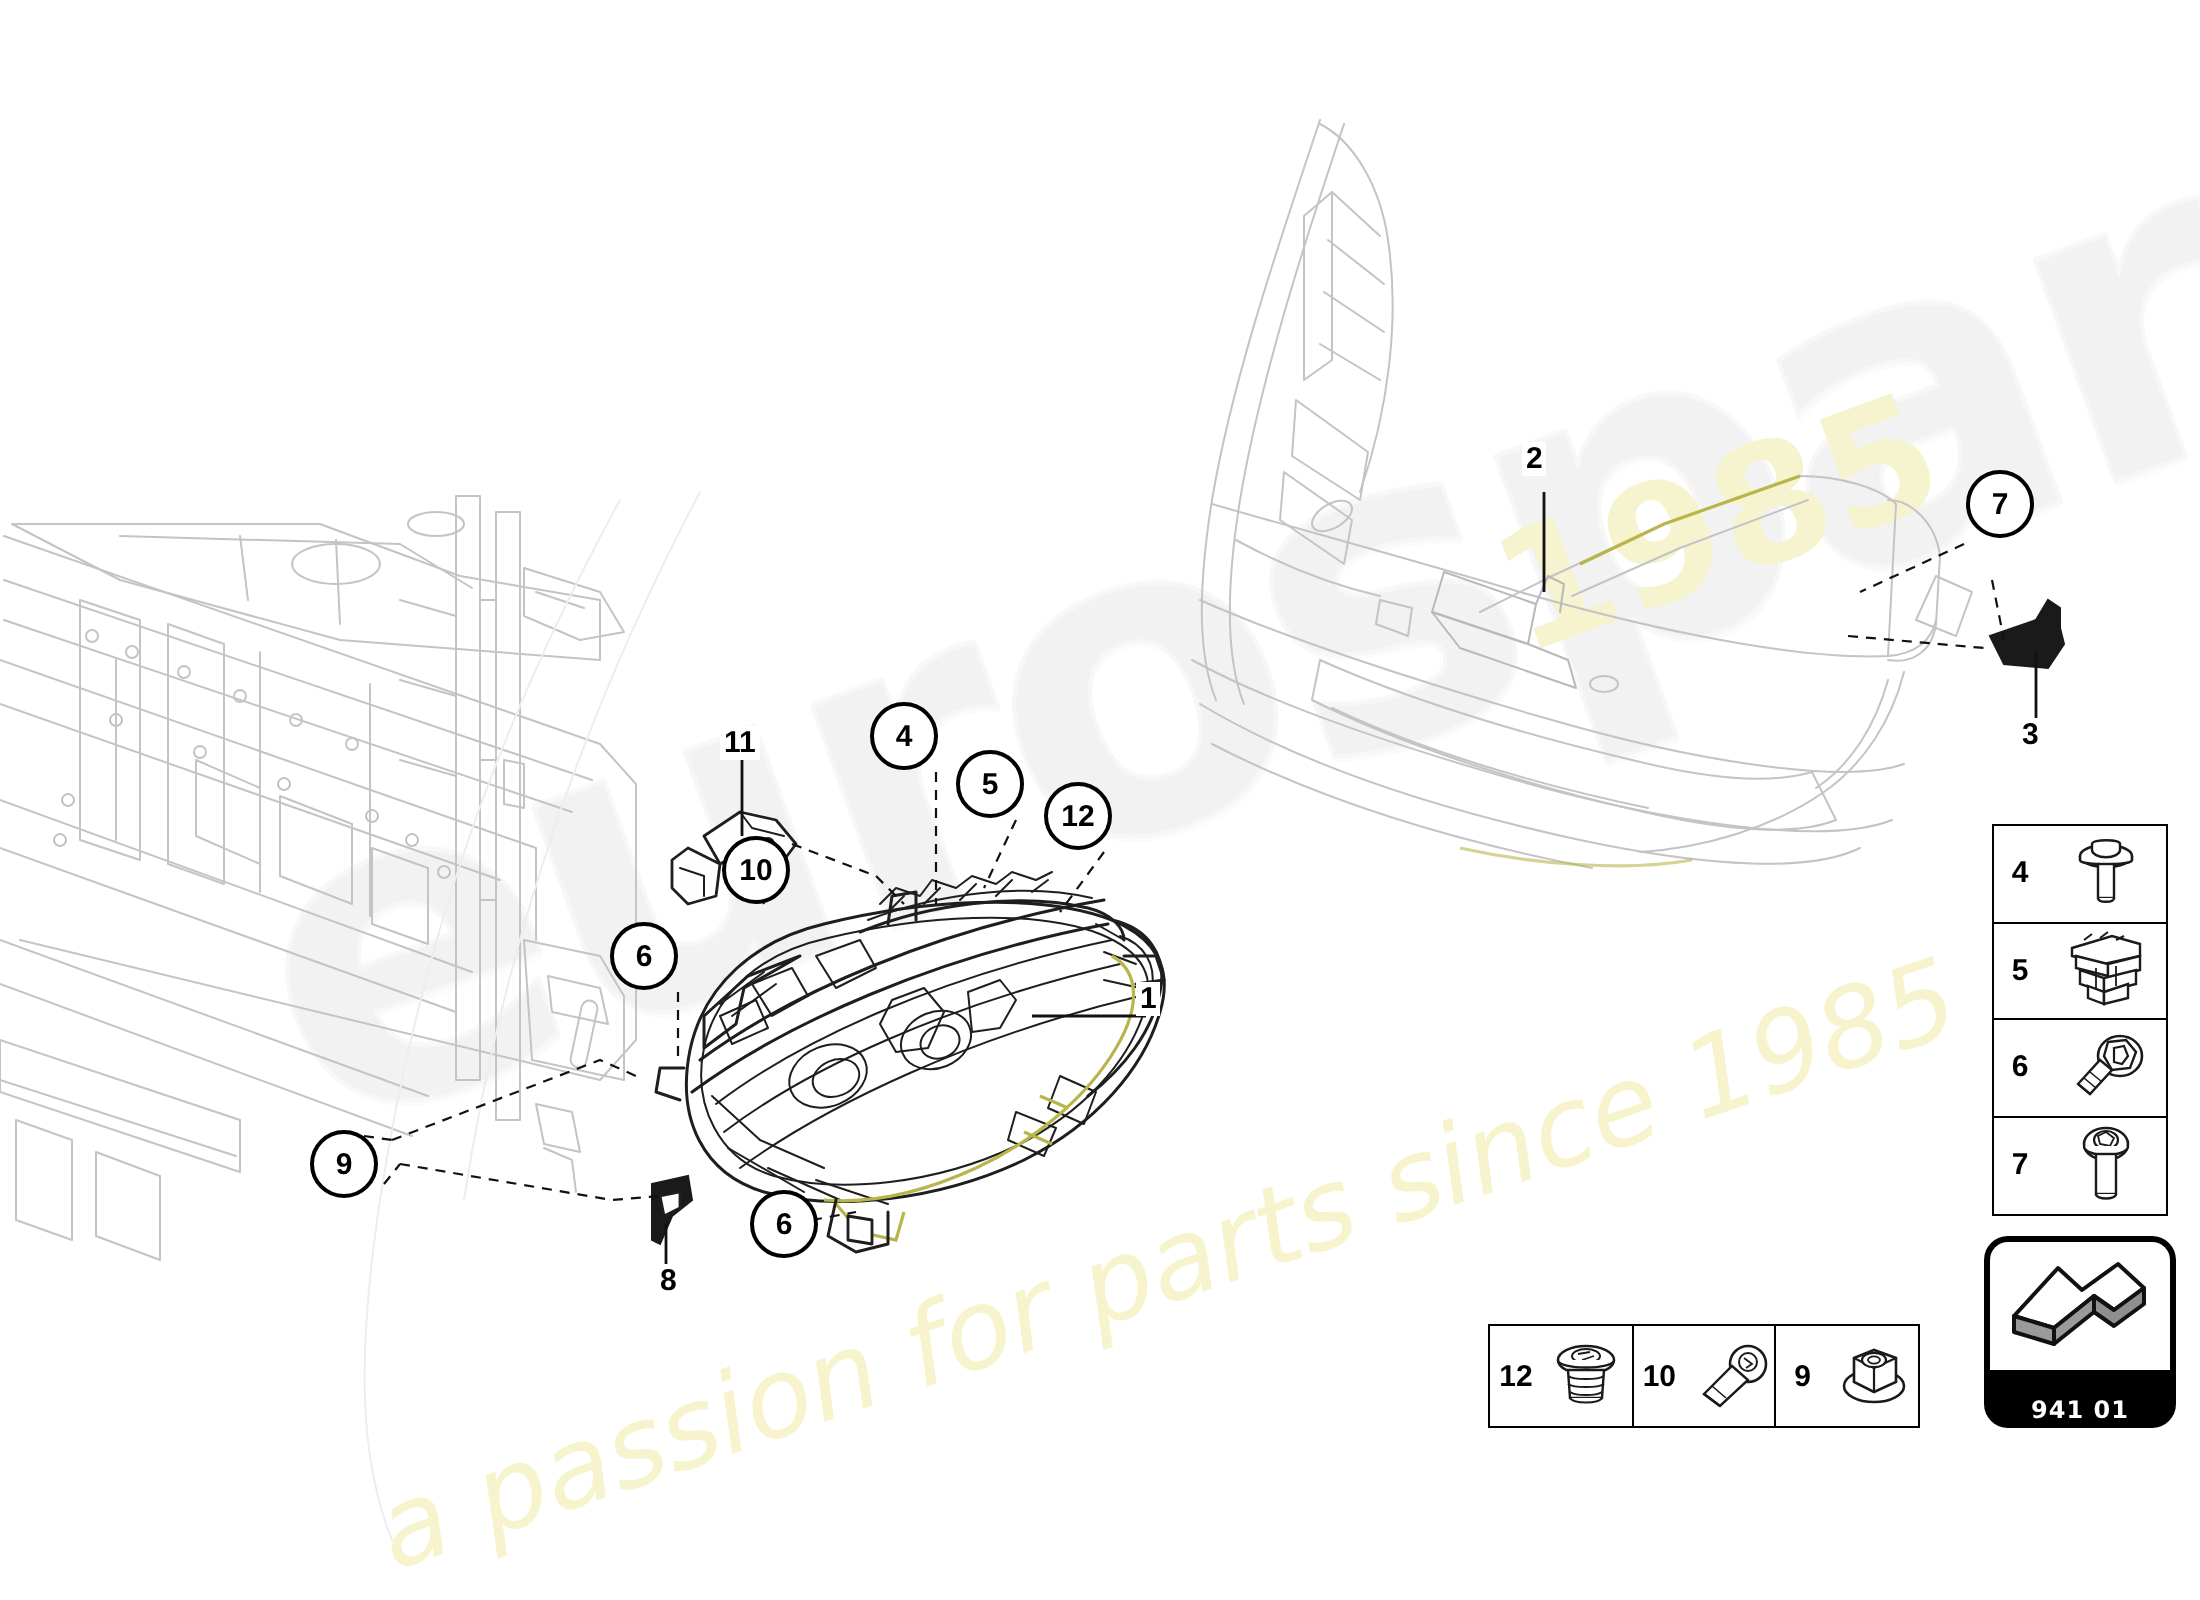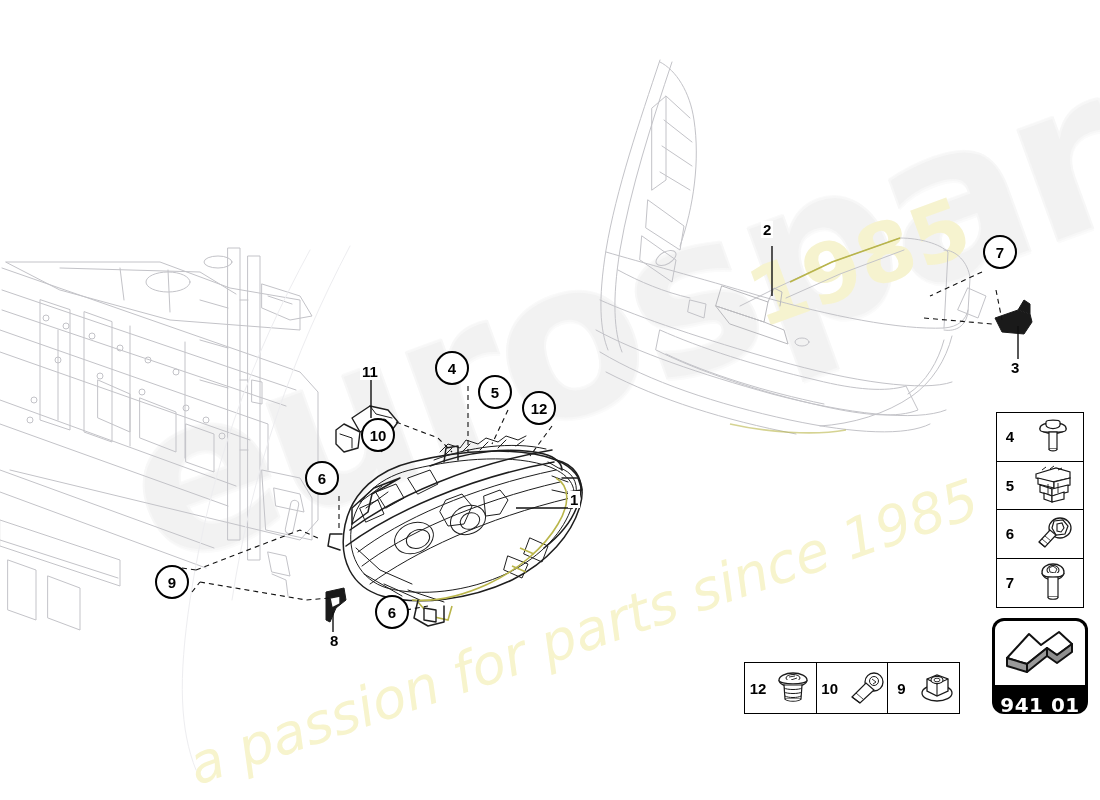--- a/index.html
+++ b/index.html
@@ -99,21 +99,21 @@
     position:absolute;left:992px;top:618px;width:96px;height:96px;
     border-radius:12px;background:#000;overflow:hidden;z-index:8;
     box-sizing:border-box;
   }
   .badge .top{
     height:64px;background:#fff;margin:3px 3px 0 3px;border-radius:9px 9px 0 0;
     display:flex;align-items:center;justify-content:center;
   }
   .badge .code{
     height:39px;color:#fff;display:flex;align-items:center;justify-content:center;
-    font-size:20px;font-weight:bold;letter-spacing:0.5px;
+    font-size:12px;font-weight:bold;letter-spacing:0.5px;
     font-family:"DejaVu Sans", sans-serif;
   }
 </style>
 </head>
 <body>
 
 <div id="stage">
 
   <div class="wm-layer">
     <div class="wm-main">eurospares</div>

